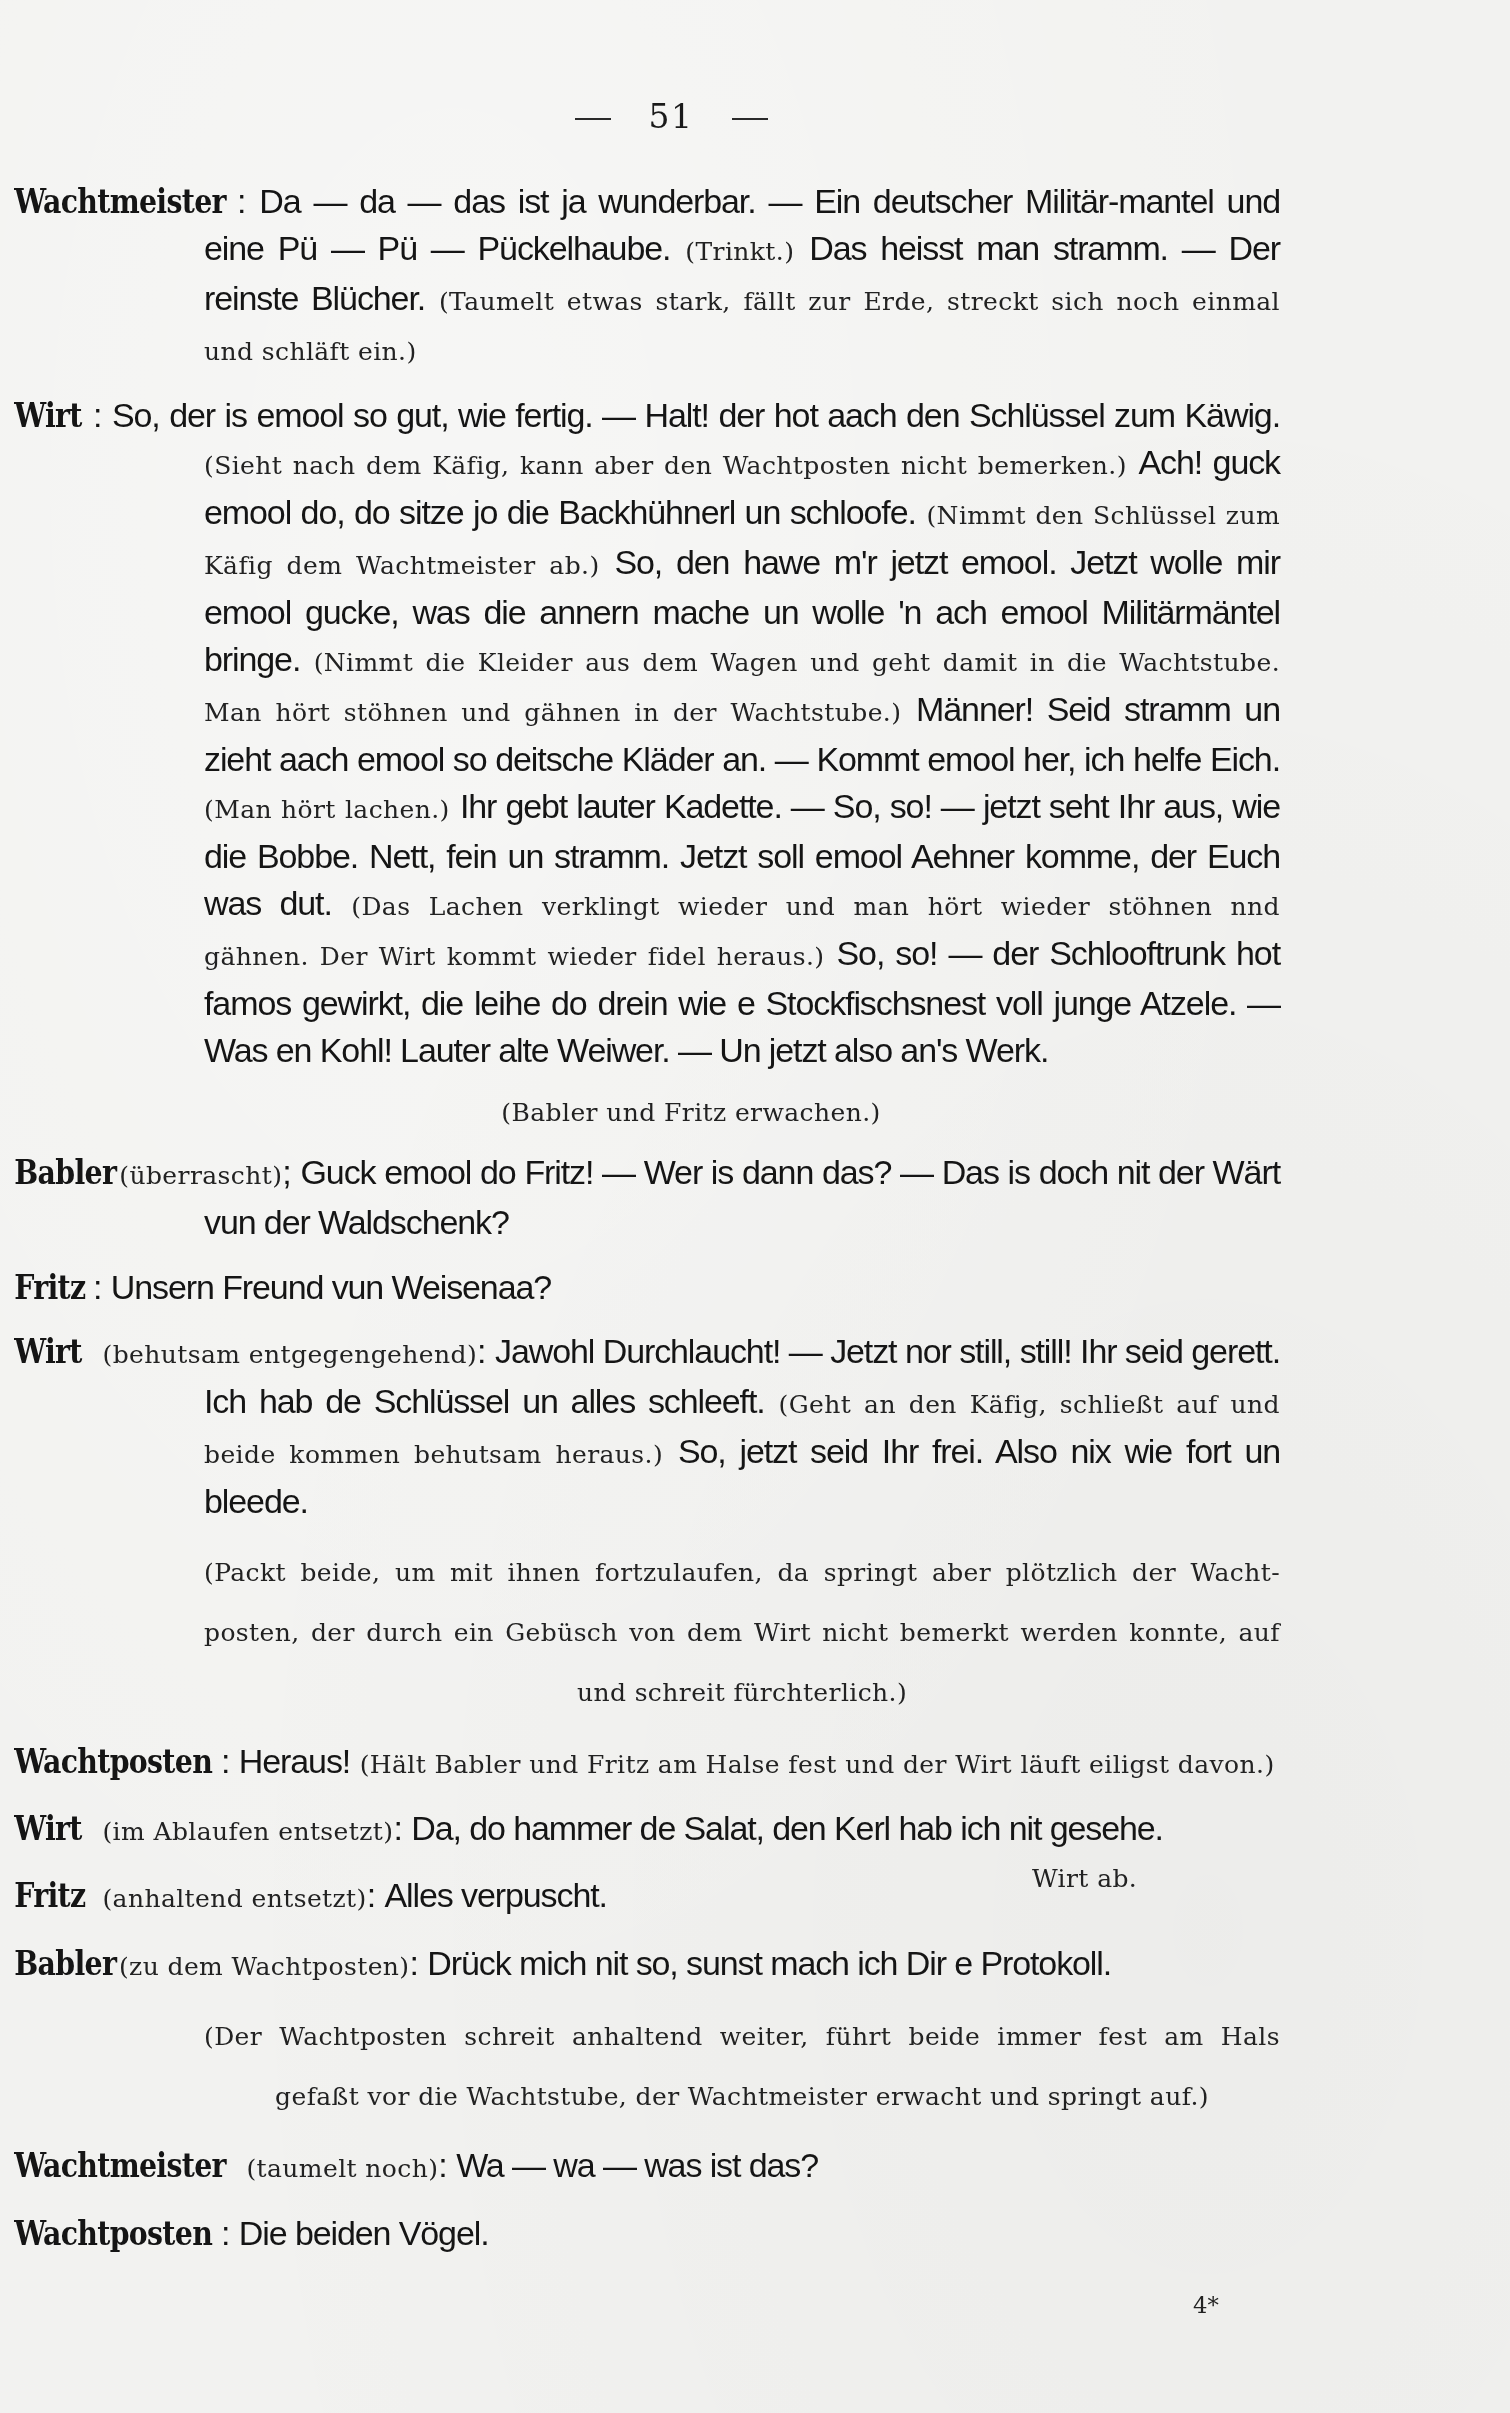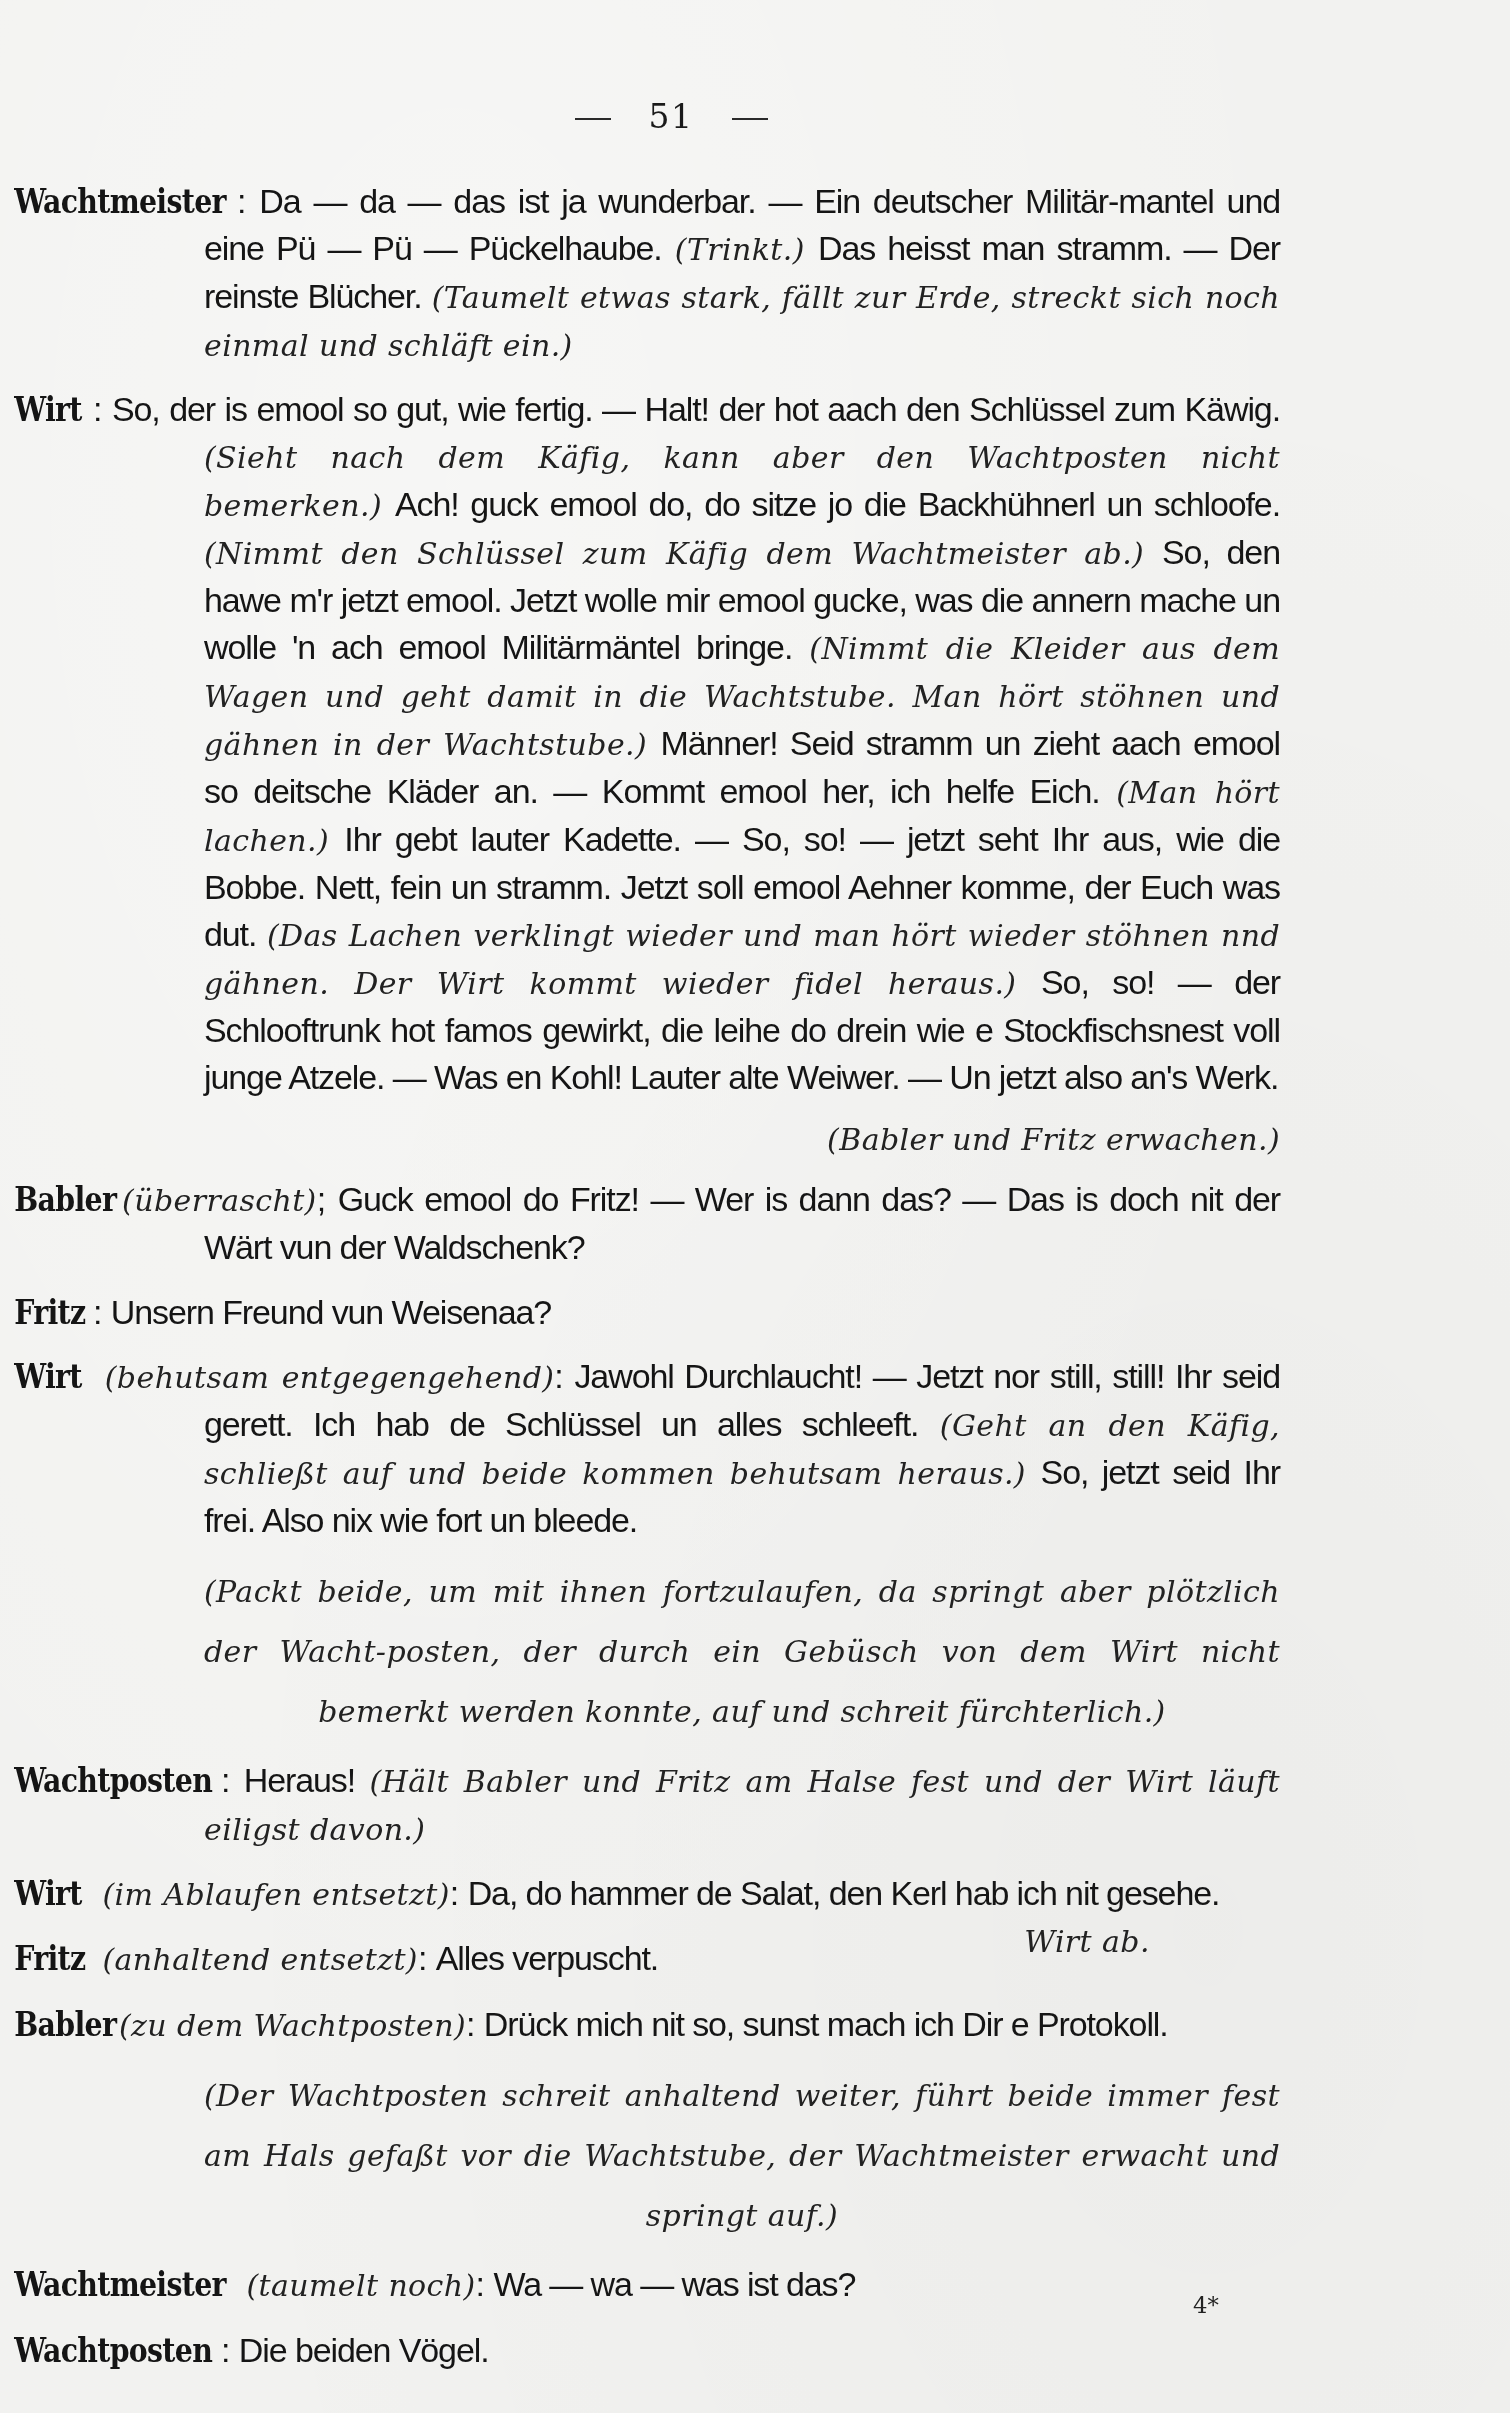--- a/index.html
+++ b/index.html
@@ -28,23 +28,23 @@
     font-size: 34px; line-height: 47px; color: #151515;
   }
   .speech { margin: 0 0 17.4px 0; text-align: justify; padding-left: 102px; text-indent: -102px; }
   .speaker {
     font-family: "DejaVu Serif", serif; font-weight: bold; font-size: 33px;
     letter-spacing: -0.8px; transform: scaleX(0.86); display: inline-block; transform-origin: left center;
     margin-right: -9px;
   }
   .speech .spoken { font-family: "Liberation Sans", sans-serif; font-stretch: condensed; letter-spacing: -1.1px; }
   .dir {
-    font-family: "DejaVu Serif", serif; font-size: 30px; font-style: italic; letter-spacing: 0.4px; color: #222;
+    font-family: "DejaVu Serif", serif; font-size: 25px; letter-spacing: 0.4px; color: #222;
   }
-  .centerdir { text-align: right; margin: -3px 0 13.6px 0; }
+  .centerdir { text-align: center; margin: -3px 0 13.6px 0; }
   .blockdir { padding-left: 102px; text-align: justify; text-align-last: center; margin: 0 0 15px 0; line-height: 60px; }
   .exit { float: right; margin-right: 106px; }
   .sig { position: absolute; left: 1193px; top: 2292px; font-family: "DejaVu Serif", serif; font-size: 22.7px; color: #222; }
 </style>
 </head>
 <body>
 
 <div class="page">
   <div class="folio">
     <span class="dash"></span><span>51</span><span class="dash"></span>

